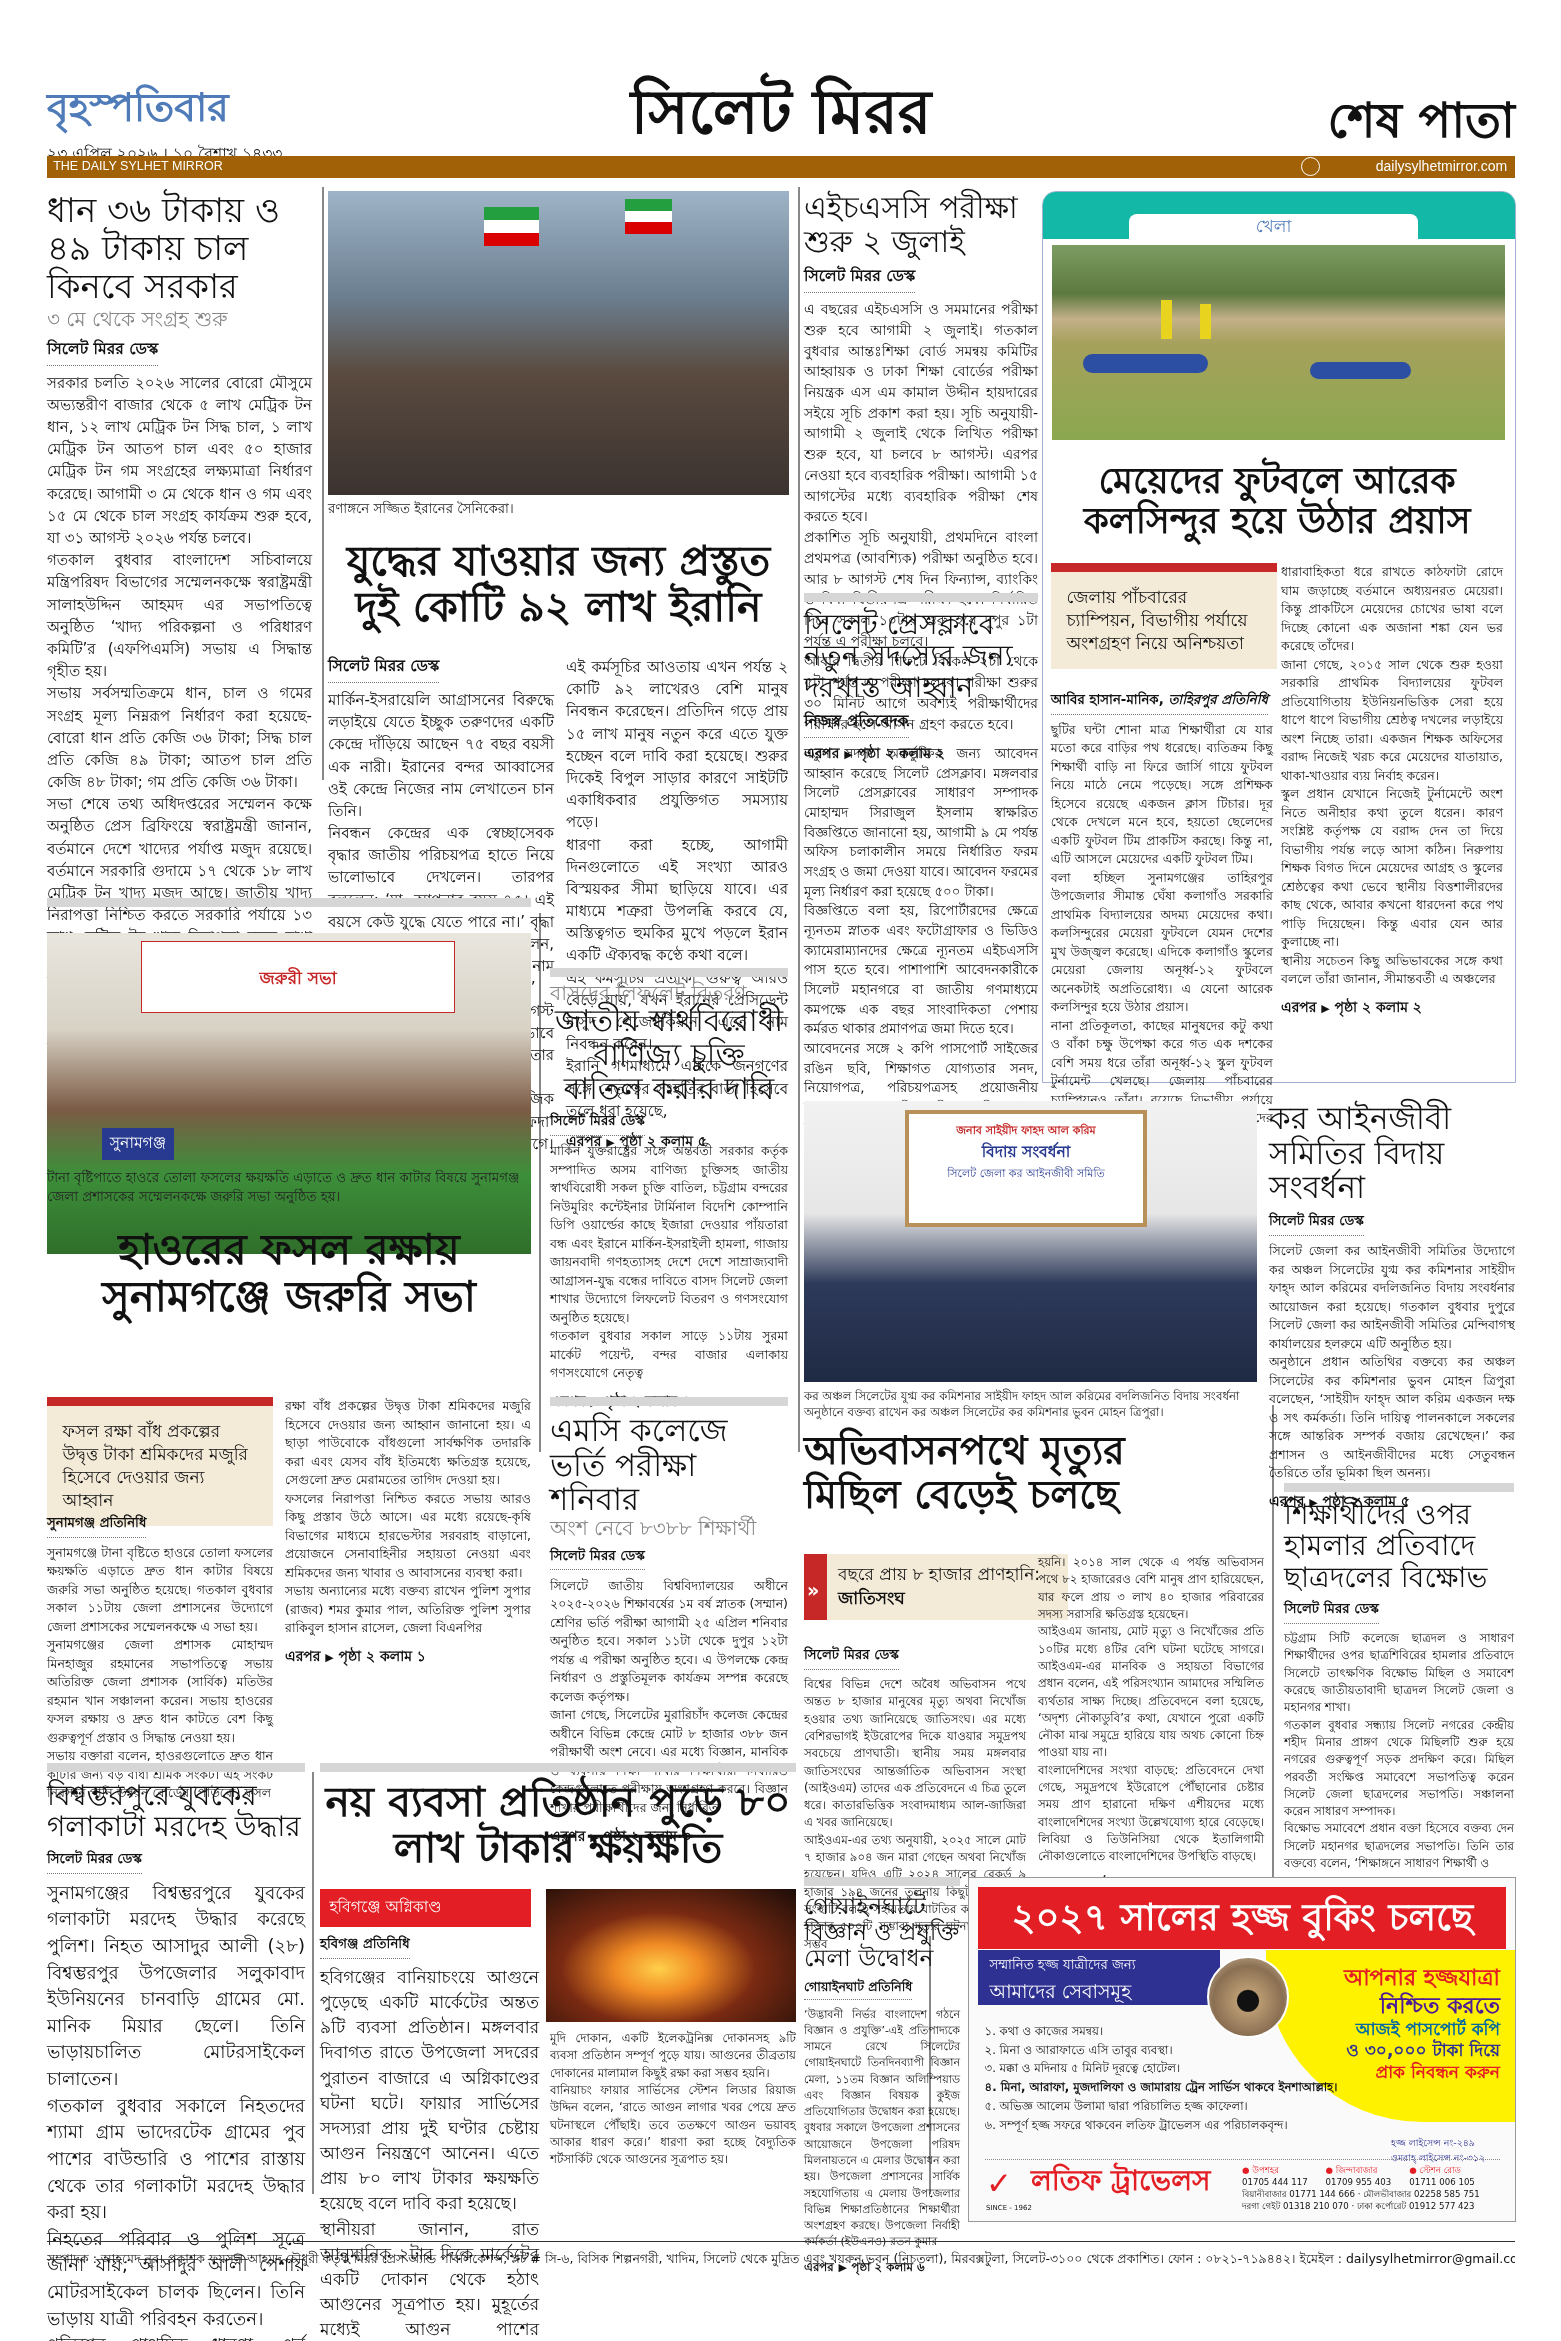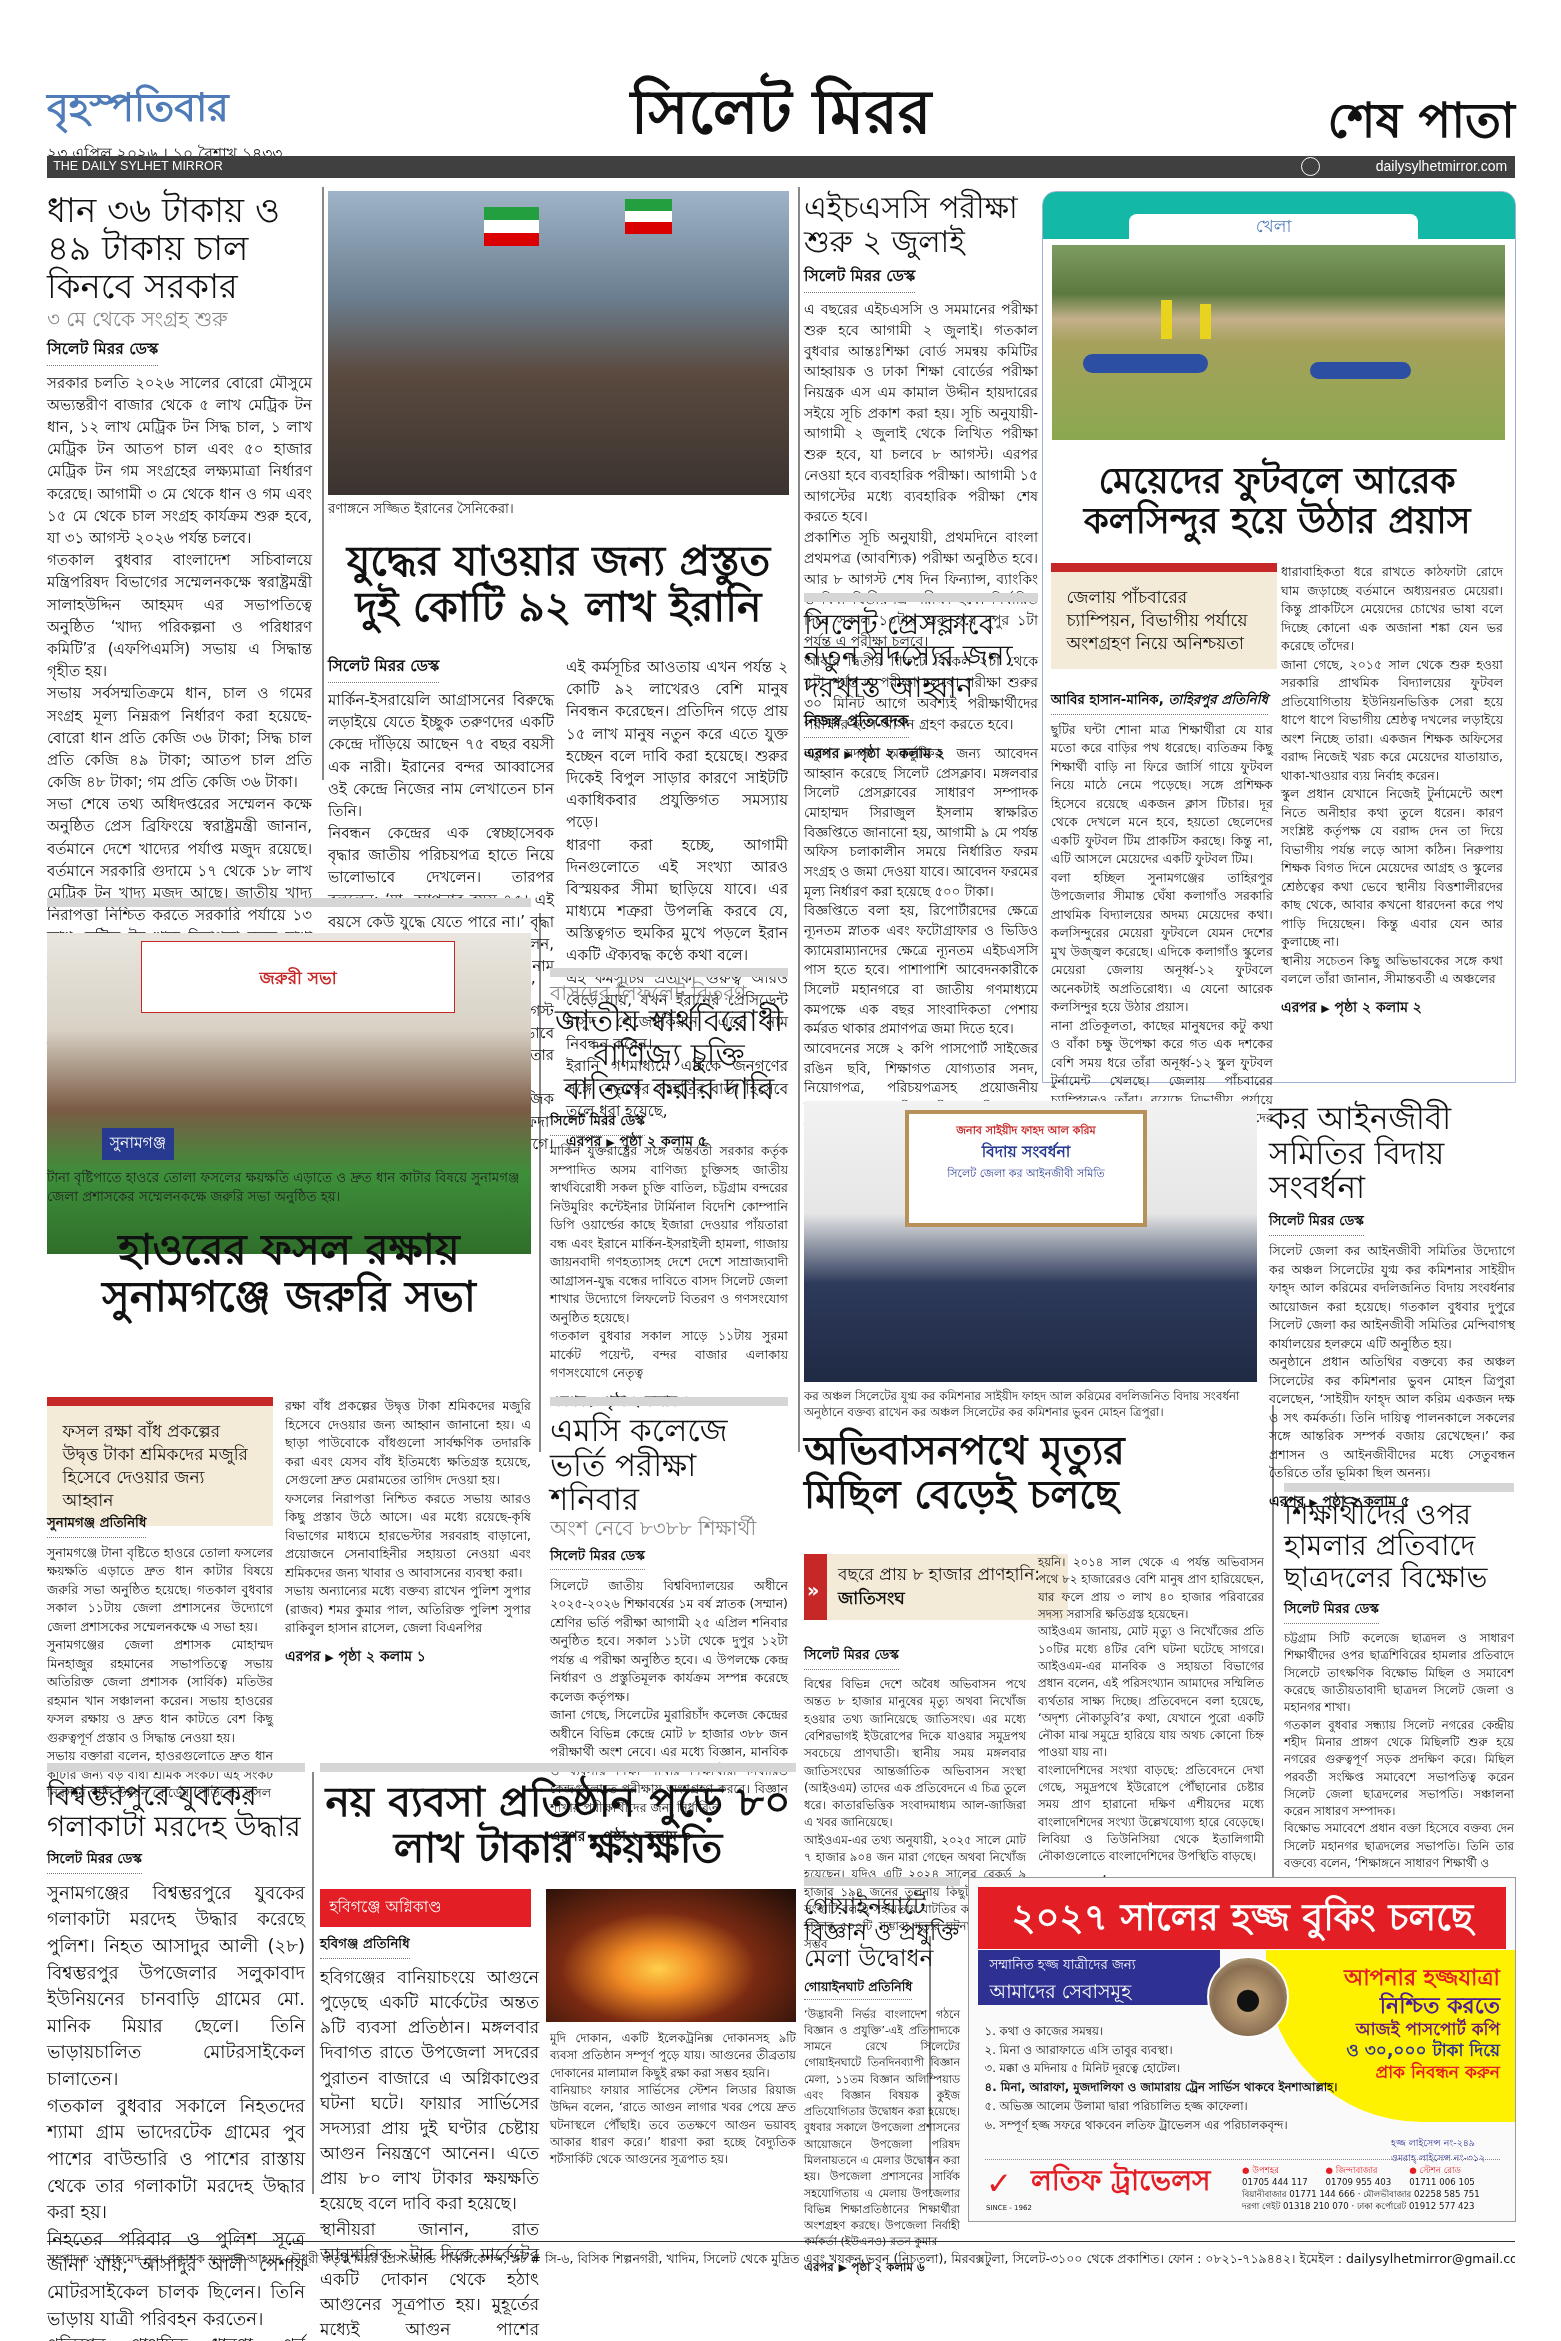--- a/index.html
+++ b/index.html
@@ -19,21 +19,21 @@
 </style>
 </head>
 <body>
 
 <div class="abs" style="left:47px;top:86px;width:1468px;height:94px;">
   <div class="abs hl" style="left:0;top:0;font-size:39px;font-weight:700;color:#4f7bb8;">বৃহস্পতিবার</div>
   <div class="abs" style="left:0;top:56px;font-size:15.6px;">২৩ এপ্রিল ২০২৬ । ১০ বৈশাখ ১৪৩৩</div>
   <div class="abs hl" style="left:0;width:100%;text-align:center;top:-7.8px;font-size:61px;font-weight:900;">সিলেট মিরর</div>
   <div class="abs hl" style="right:0;top:7.8px;font-size:48px;font-weight:900;">শেষ পাতা</div>
 </div>
-<div class="abs" style="left:47px;top:156px;width:1468px;height:22px;background:#404040;color:#fff;">
+<div class="abs" style="left:47px;top:156px;width:1468px;height:22px;background:#a16207;color:#fff;">
   <span class="abs" style="left:6.2px;top:3.1px;font-size:12.5px;font-family:'Liberation Sans',sans-serif;">THE DAILY SYLHET MIRROR</span>
   <span class="abs" style="right:195px;top:0.8px;width:19px;height:19px;border:1.6px solid #fff;border-radius:50%;box-sizing:border-box;"></span>
   <span class="abs" style="right:7.8px;top:2.3px;font-size:14px;font-family:'Liberation Sans',sans-serif;">dailysylhetmirror.com</span>
 </div>
 
 <div class="vrule" style="left:322px;top:187px;height:593px;"></div>
 <div class="vrule" style="left:798px;top:187px;height:1265px;"></div>
 <div class="vrule" style="left:539px;top:913px;height:539px;"></div>
 <div class="vrule" style="left:1272px;top:1405px;height:781px;"></div>
 <div class="vrule" style="left:312px;top:1772px;height:422px;"></div>
@@ -280,21 +280,21 @@
   <div class="abs hl" style="left:9.4px;top:9.4px;width:528px;height:62px;background:#e31e24;color:#fff;font-size:37px;font-weight:700;text-align:center;line-height:62px;">২০২৭ সালের হজ্জ বুকিং চলছে</div>
   <div class="abs" style="left:297px;top:72px;width:250px;height:172px;background:#fff200;border-bottom-left-radius:156px 156px;"></div>
   <div class="abs" style="left:9.4px;top:72px;width:242px;height:55px;background:#2e3192;color:#fff;padding:4.7px 11px;box-sizing:border-box;">
     <div style="font-size:13.3px;">সম্মানিত হজ্জ যাত্রীদের জন্য</div>
     <div style="font-size:19px;">আমাদের সেবাসমূহ</div>
   </div>
   <div class="abs" style="left:238px;top:78px;width:78px;height:78px;border-radius:50%;background:radial-gradient(circle at 50% 55%,#111 0 18%,#b99a72 20%,#8a6f52 60%,#d8c3a3 100%);border:2.3px solid #fff;"></div>
   <div class="abs" style="left:328px;top:86px;width:203px;text-align:right;font-weight:700;line-height:1.25;">
     <div style="color:#e31e24;font-size:22px;">আপনার হজ্জযাত্রা</div>
     <div style="color:#4c1d95;font-size:22px;">নিশ্চিত করতে</div>
-    <div style="color:#701a75;font-size:17px;">আজই পাসপোর্ট কপি</div>
+    <div style="color:#0369a1;font-size:17px;">আজই পাসপোর্ট কপি</div>
     <div style="color:#2e3192;font-size:17px;">ও ৩০,০০০ টাকা দিয়ে</div>
     <div style="color:#e31e24;font-size:17px;">প্রাক নিবন্ধন করুন</div>
   </div>
   <div class="abs" style="left:15.6px;top:144px;width:375px;font-size:11.7px;line-height:1.6;">
     <div>১. কথা ও কাজের সমন্বয়।</div>
     <div>২. মিনা ও আরাফাতে এসি তাবুর ব্যবস্থা।</div>
     <div>৩. মক্কা ও মদিনায় ৫ মিনিট দূরত্বে হোটেল।</div>
     <div style="font-weight:700;">৪. মিনা, আরাফা, মুজদালিফা ও জামারায় ট্রেন সার্ভিস থাকবে ইনশাআল্লাহ।</div>
     <div>৫. অভিজ্ঞ আলেম উলামা দ্বারা পরিচালিত হজ্জ কাফেলা।</div>
     <div>৬. সম্পূর্ণ হজ্জ সফরে থাকবেন লতিফ ট্রাভেলস এর পরিচালকবৃন্দ।</div>

